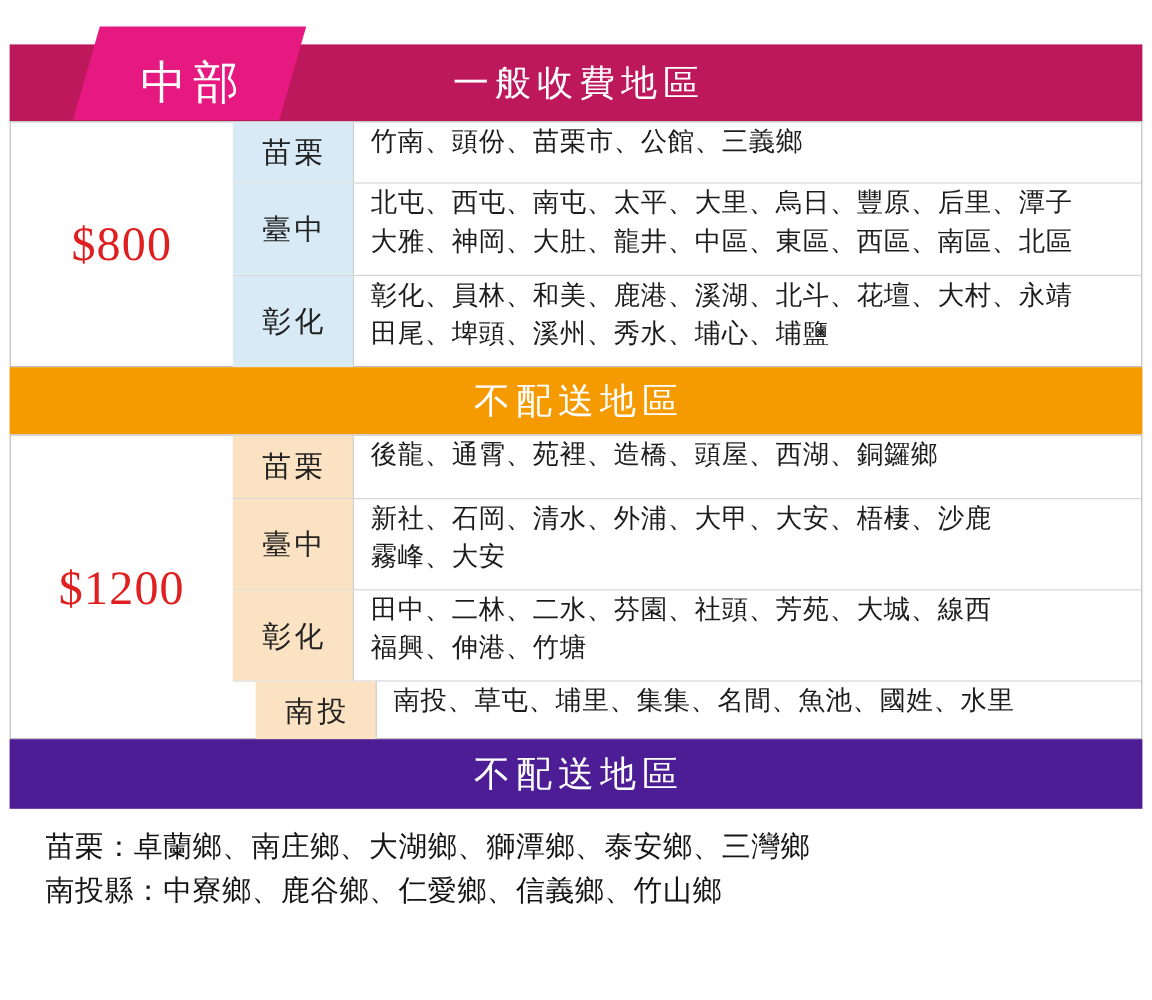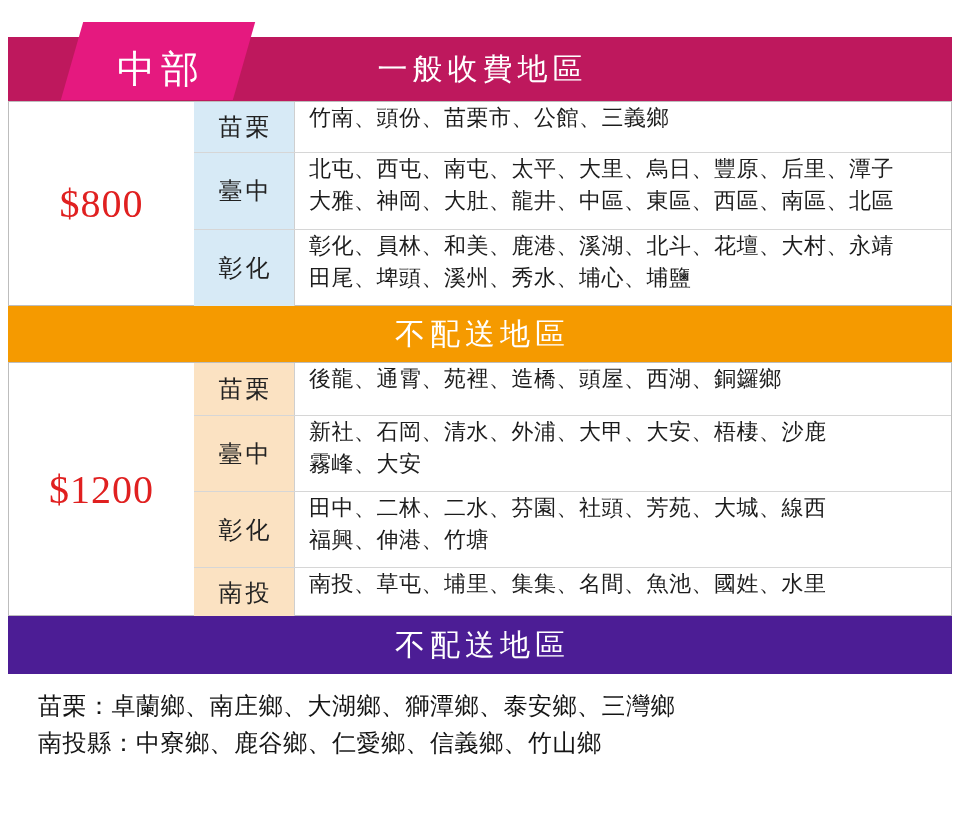--- a/index.html
+++ b/index.html
@@ -143,21 +143,21 @@
   .places-cell .line { white-space: nowrap; }
 
   
   .general .row-0 { flex: 0 0 50px; }
   .general .row-1 { flex: 0 0 76px; }
   .general .row-2 { flex: 0 0 76px; }
 
   .remote .row-0 { flex: 0 0 52px; }
   .remote .row-1 { flex: 0 0 75px; }
   .remote .row-2 { flex: 0 0 75px; }
-  .remote .row-3 { flex: 0 0 50px; }
+  .remote .row-3 { flex: 0 0 50px; margin-left: 19px; }
 
   
   .notes {
     position: absolute;
     left: 8px;
     top: 674px;
     width: 944px;
     padding: 14px 0 0 30px;
     box-sizing: border-box;
     font-size: 24px;

